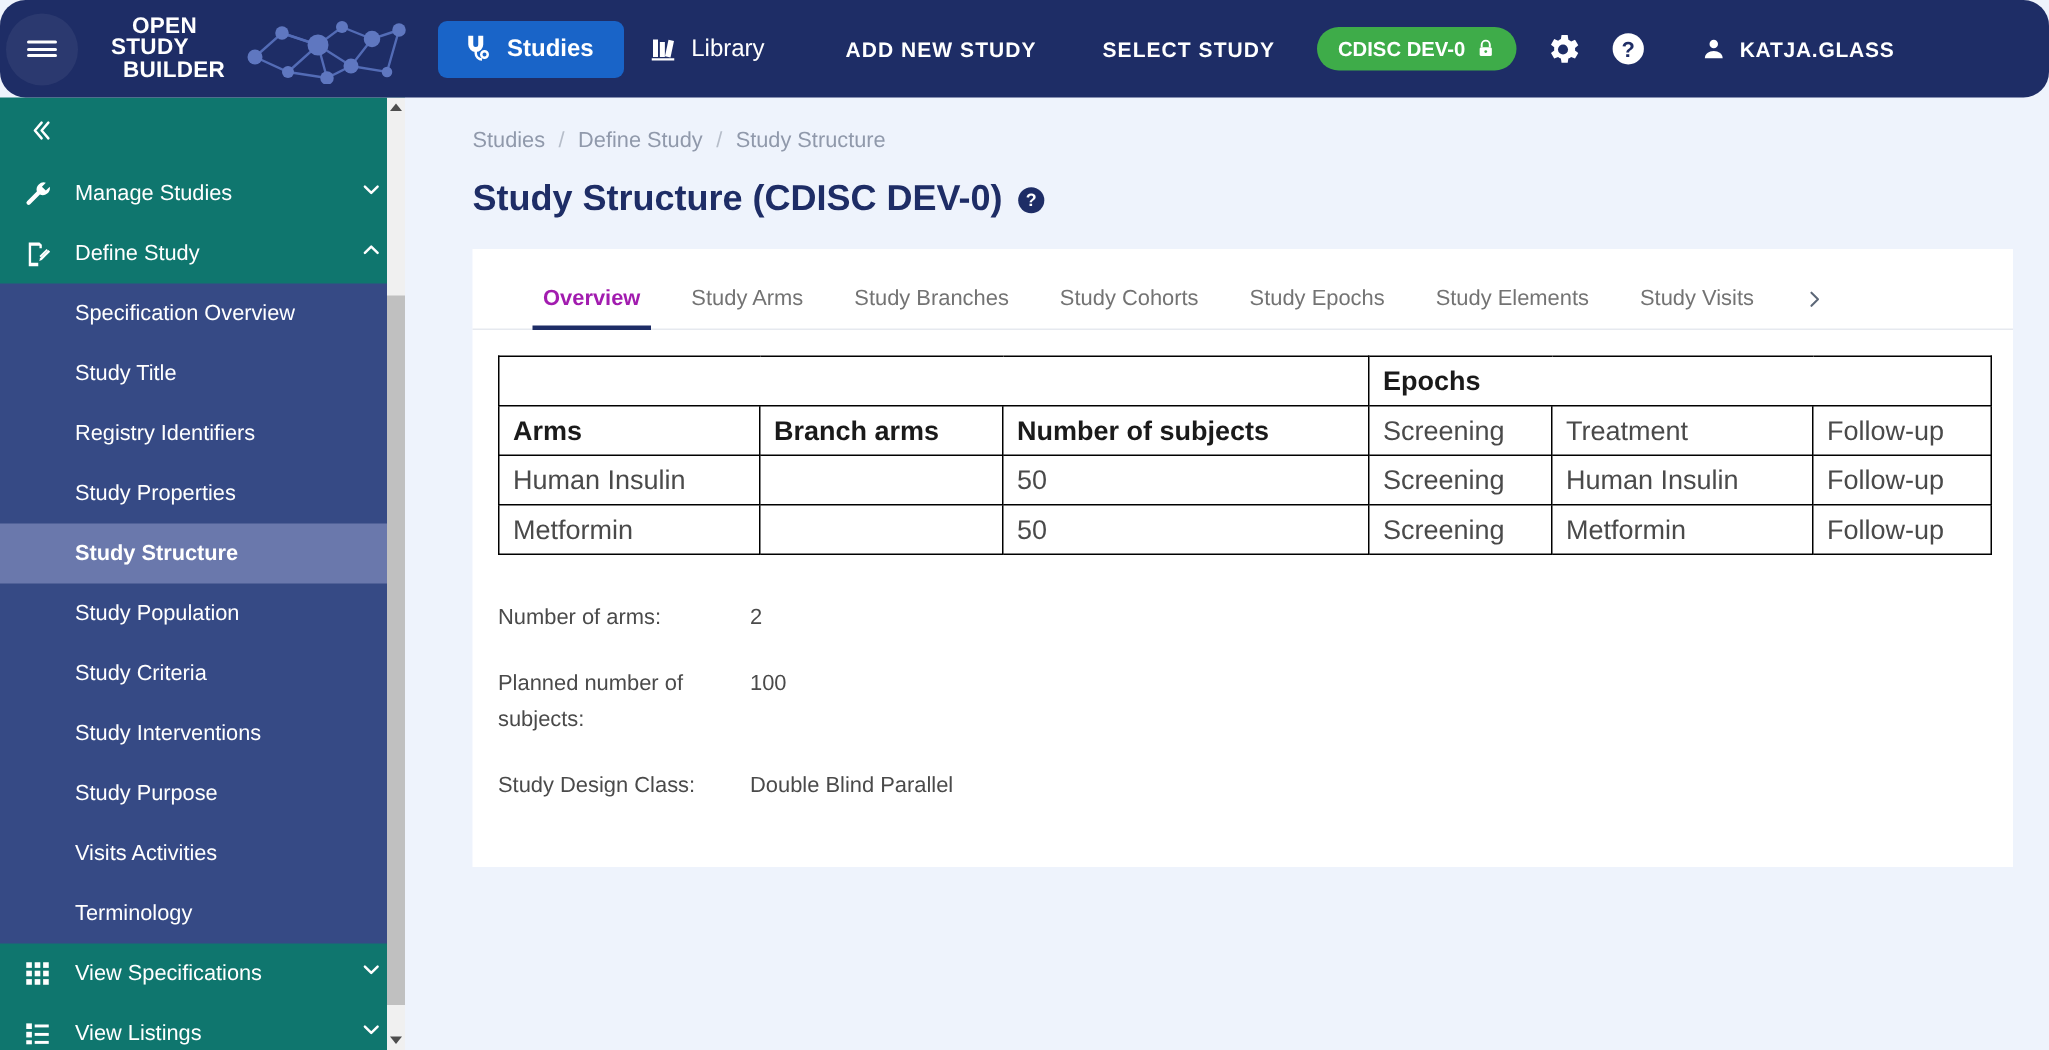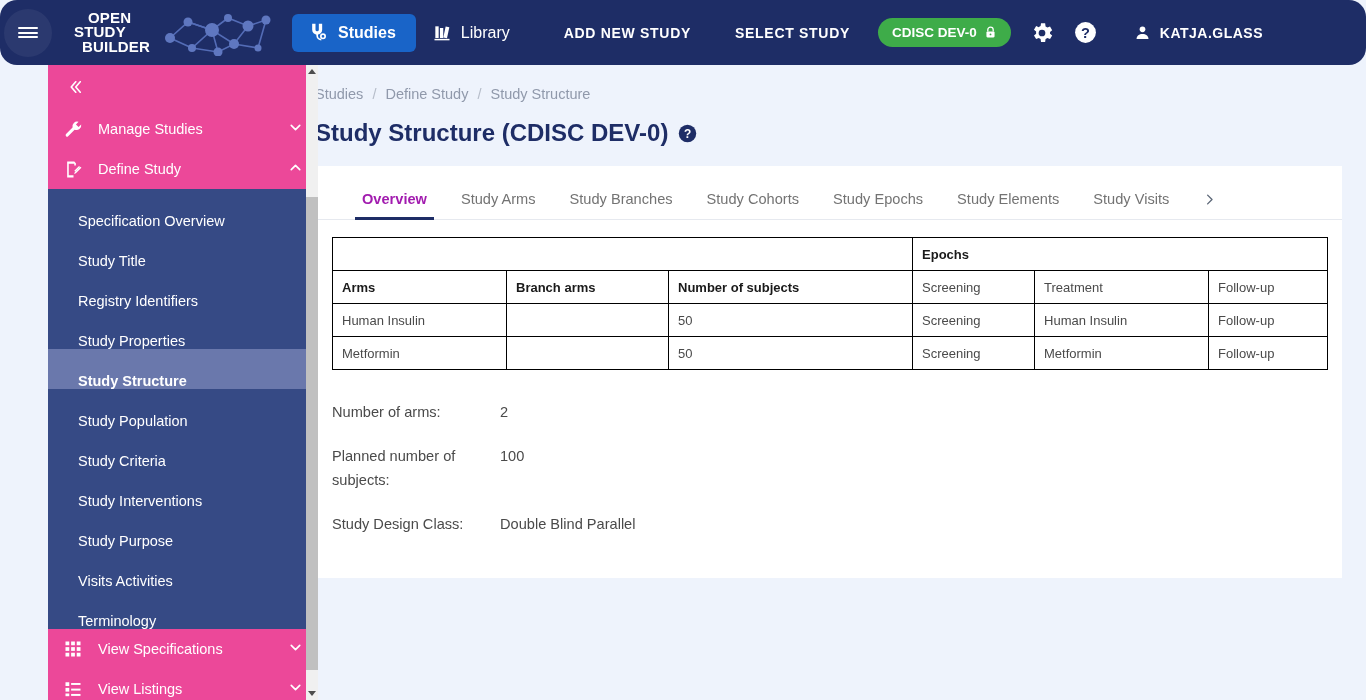--- a/index.html
+++ b/index.html
@@ -70,40 +70,39 @@
   .user-box {
     display: flex; align-items: center; gap: 9px;
     margin-left: 36px; margin-right: 20px;
     color: #fff; font-size: 14px; font-weight: bold; letter-spacing: .5px;
     cursor: pointer; white-space: nowrap;
   }
 
   
   .sidebar {
     position: absolute; top: 65px; left: 0; width: 270px; height: 635px;
-    background: #ec4899;
+    background: #0f766e;
     overflow: hidden;
     z-index: 20;
-    margin-left: 48px;
   }
   .collapse-row {
     height: 44px; display: flex; align-items: center; padding-left: 16px;
     cursor: pointer;
   }
   .collapse-row svg { display:block; }
   .nav-group {
     height: 40px; display: flex; align-items: center;
     padding: 0 14px 0 16px; cursor: pointer; color: #fff;
   }
   .nav-group .gi { width: 34px; display:flex; align-items:center; }
   .nav-group .gl { flex: 1; font-size: 14.5px; }
   .nav-sub-wrap { background: #364a85; }
   .nav-sub {
-    height: 40px; display: flex; align-items: flex-end;
-    padding-left: 30px; color: #fff; font-size: 14.5px; cursor: pointer;
+    height: 40px; display: flex; align-items: center;
+    padding-left: 50px; color: #fff; font-size: 14.5px; cursor: pointer;
   }
   .nav-sub.selected { background: #6a78ac; font-weight: bold; }
 
   
   .sb-scroll {
     position: absolute; top: 0; right: 0; width: 12px; height: 635px;
     background: #f0f0f0; z-index: 22;
   }
   .sb-arrow {
     width: 12px; height: 13px; display:flex; align-items:center; justify-content:center;
@@ -159,21 +158,21 @@
     margin-left: 6px; padding: 0 10px 11px 10px; cursor: pointer;
     display: flex; align-items: center;
   }
 
   .tbl-wrap { padding: 17px 0 0 17px; }
   table.struct {
     border-collapse: collapse; table-layout: fixed; width: 995px;
   }
   table.struct td, table.struct th {
     border: 1px solid #000; height: 33px; padding: 0 9px;
-    text-align: left; font-size: 13px; font-weight: normal;
+    text-align: left; font-size: 18px; font-weight: normal;
     color: #4a4a4a; vertical-align: middle;
   }
   table.struct th.hd { font-weight: bold; color: #1a1a1a; }
   table.struct td.plain { color: #4a4a4a; }
   .c-arms { width: 174px; }
   .c-branch { width: 162px; }
   .c-subj { width: 244px; }
   .c-ep1 { width: 122px; }
   .c-ep2 { width: 174px; }
   .c-ep3 { width: 119px; }

